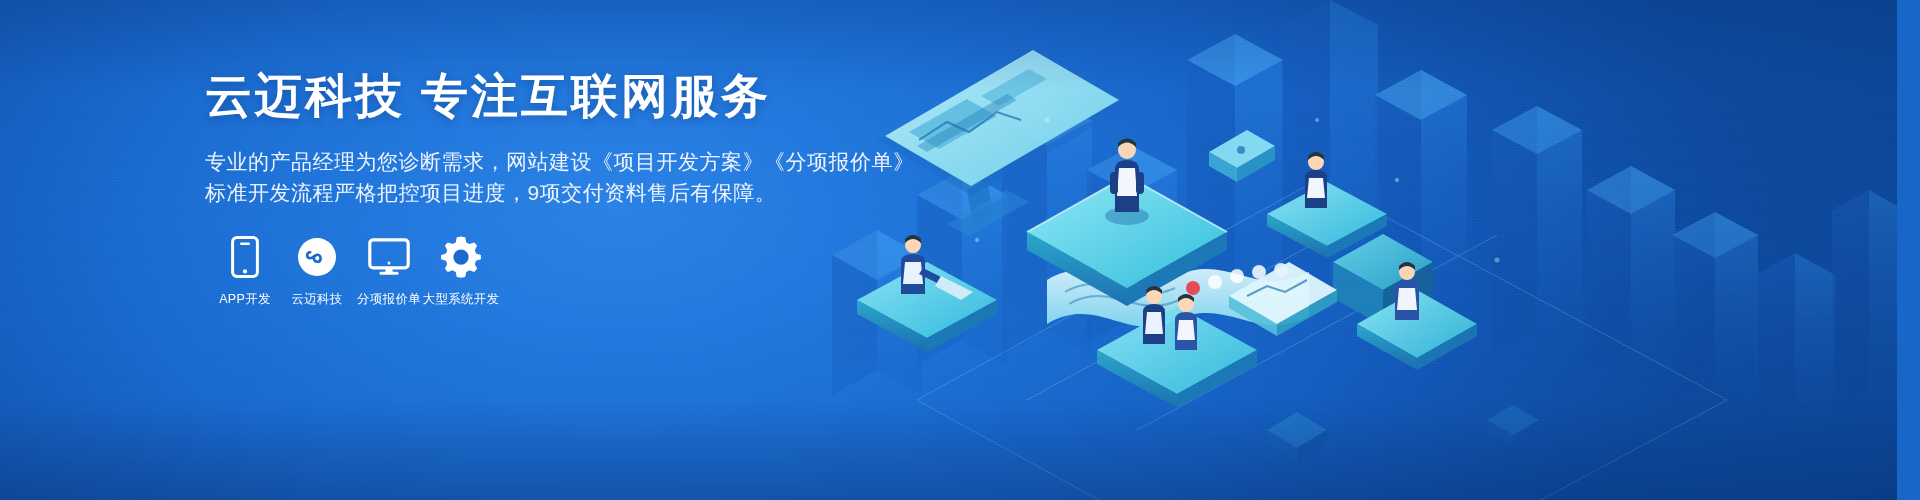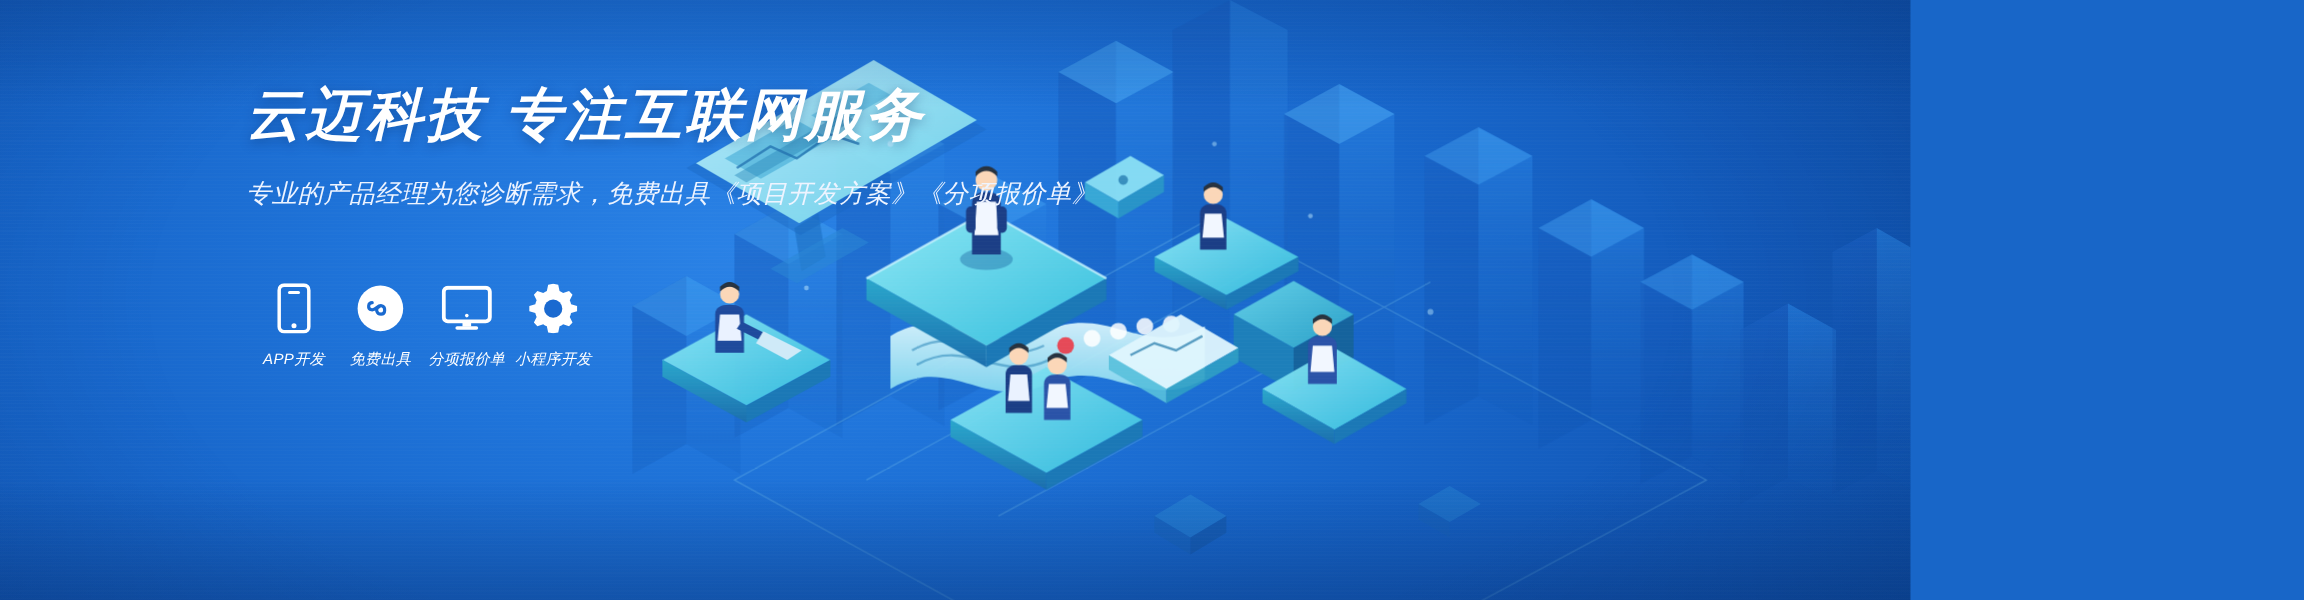--- a/index.html
+++ b/index.html
@@ -2,24 +2,23 @@
 <html><head>
 <meta charset="utf-8">
 <style>
   html,body{margin:0;padding:0;}
   body{
     width:1920px;height:500px;overflow:hidden;
     font-family:"Liberation Sans","DejaVu Sans",sans-serif;
     background:#1866c8;
   }
   .banner{
-    position:relative;width:1592px;height:500px;overflow:hidden;
+    position:relative;width:1897px;height:500px;overflow:hidden;
     background:
       radial-gradient(ellipse 1100px 620px at 620px 210px, #2a82e6 0%, #1f74da 28%, #1765c9 55%, #1258b8 78%, #0e4fa8 100%);
-    font-style: italic;
   }
   
   .vignette{
     position:absolute;inset:0;
     background:
       radial-gradient(ellipse 1400px 700px at 760px 250px, rgba(0,0,0,0) 45%, rgba(5,40,95,.30) 100%),
       linear-gradient(180deg, rgba(10,60,135,.30) 0%, rgba(0,0,0,0) 18%, rgba(0,0,0,0) 80%, rgba(8,48,112,.38) 100%);
     pointer-events:none;
   }
   
@@ -300,21 +299,22 @@
   </div>
 
   <div class="scan"></div>
   <div class="vignette"></div>
 
   <div class="content">
 
     <div class="title">云迈科技 专注互联网服务</div>
 
     <div class="subtitle">
-      <div>专业的产品经理为您诊断需求，免费出具《项目开发方案》《分项报价单》</div>
+      <div>专业的产品经理为您诊断需求，网站建设《项目开发方案》《分项报价单》</div>
+      <div>标准开发流程严格把控项目进度，9项交付资料售后有保障。</div>
     </div>
 
     <div class="icons">
 
       <div class="icon-item">
         <div class="icon-box">
           <svg width="28" height="42" viewBox="0 0 28 42">
             <rect x="1.6" y="1.6" width="24.8" height="38.8" rx="4.2" fill="none" stroke="#ffffff" stroke-width="3"></rect>
             <rect x="9" y="6.4" width="10" height="2.6" rx="1.3" fill="#ffffff"></rect>
             <circle cx="14" cy="35.4" r="2.1" fill="#ffffff"></circle>
@@ -323,21 +323,21 @@
         <div class="icon-label">APP开发</div>
       </div>
 
       <div class="icon-item">
         <div class="icon-box">
           <svg width="40" height="40" viewBox="0 0 40 40">
             <circle cx="20" cy="20" r="19" fill="#ffffff"></circle>
             <path d="M13.2 15.2 C9.6 15.2 9.0 20.4 12.6 21.2 C16.0 22.0 17.6 17.0 21.0 17.8 C24.6 18.6 24.4 24.8 20.6 24.8 C16.8 24.8 15.2 20.0 19.2 18.4" fill="none" stroke="#1a6ad0" stroke-width="2.6" stroke-linecap="round"></path>
           </svg>
         </div>
-        <div class="icon-label">免费出具</div>
+        <div class="icon-label">云迈科技</div>
       </div>
 
 
       <div class="icon-item">
         <div class="icon-box">
           <svg width="42" height="38" viewBox="0 0 42 38">
             <rect x="1.8" y="1.8" width="38.4" height="28" rx="3.4" fill="none" stroke="#ffffff" stroke-width="3.2"></rect>
             <circle cx="21" cy="25" r="1.5" fill="#ffffff"></circle>
             <rect x="17.4" y="30" width="7.2" height="4.2" fill="#ffffff"></rect>
             <rect x="11.5" y="33.8" width="19" height="3.0" rx="1.5" fill="#ffffff"></rect>
@@ -346,18 +346,18 @@
         <div class="icon-label">分项报价单</div>
       </div>
 
       <div class="icon-item">
         <div class="icon-box">
           <svg width="42" height="42" viewBox="0 0 42 42">
             <path d="M21 0.5 L25.2 1.3 L26.3 6.4 C27.4 6.8 28.4 7.4 29.3 8.1 L34.2 6.4 L37.1 9.6 L34.8 14.2 C35.3 15.2 35.7 16.3 35.9 17.5 L40.9 19.0 L40.9 23.3 L35.9 24.8 C35.7 26.0 35.3 27.1 34.8 28.1 L37.1 32.7 L34.2 35.9 L29.3 34.2 C28.4 34.9 27.4 35.5 26.3 35.9 L25.2 41.0 L21 41.8 L16.8 41.0 L15.7 35.9 C14.6 35.5 13.6 34.9 12.7 34.2 L7.8 35.9 L4.9 32.7 L7.2 28.1 C6.7 27.1 6.3 26.0 6.1 24.8 L1.1 23.3 L1.1 19.0 L6.1 17.5 C6.3 16.3 6.7 15.2 7.2 14.2 L4.9 9.6 L7.8 6.4 L12.7 8.1 C13.6 7.4 14.6 6.8 15.7 6.4 L16.8 1.3 Z" fill="#ffffff"></path>
             <circle cx="21" cy="21.2" r="7.6" fill="#1a6ad0"></circle>
           </svg>
         </div>
-        <div class="icon-label">小程序开发</div>
+        <div class="icon-label">大型系统开发</div>
       </div>
 
     </div>
   </div>
 </div>
 
 </body></html>

